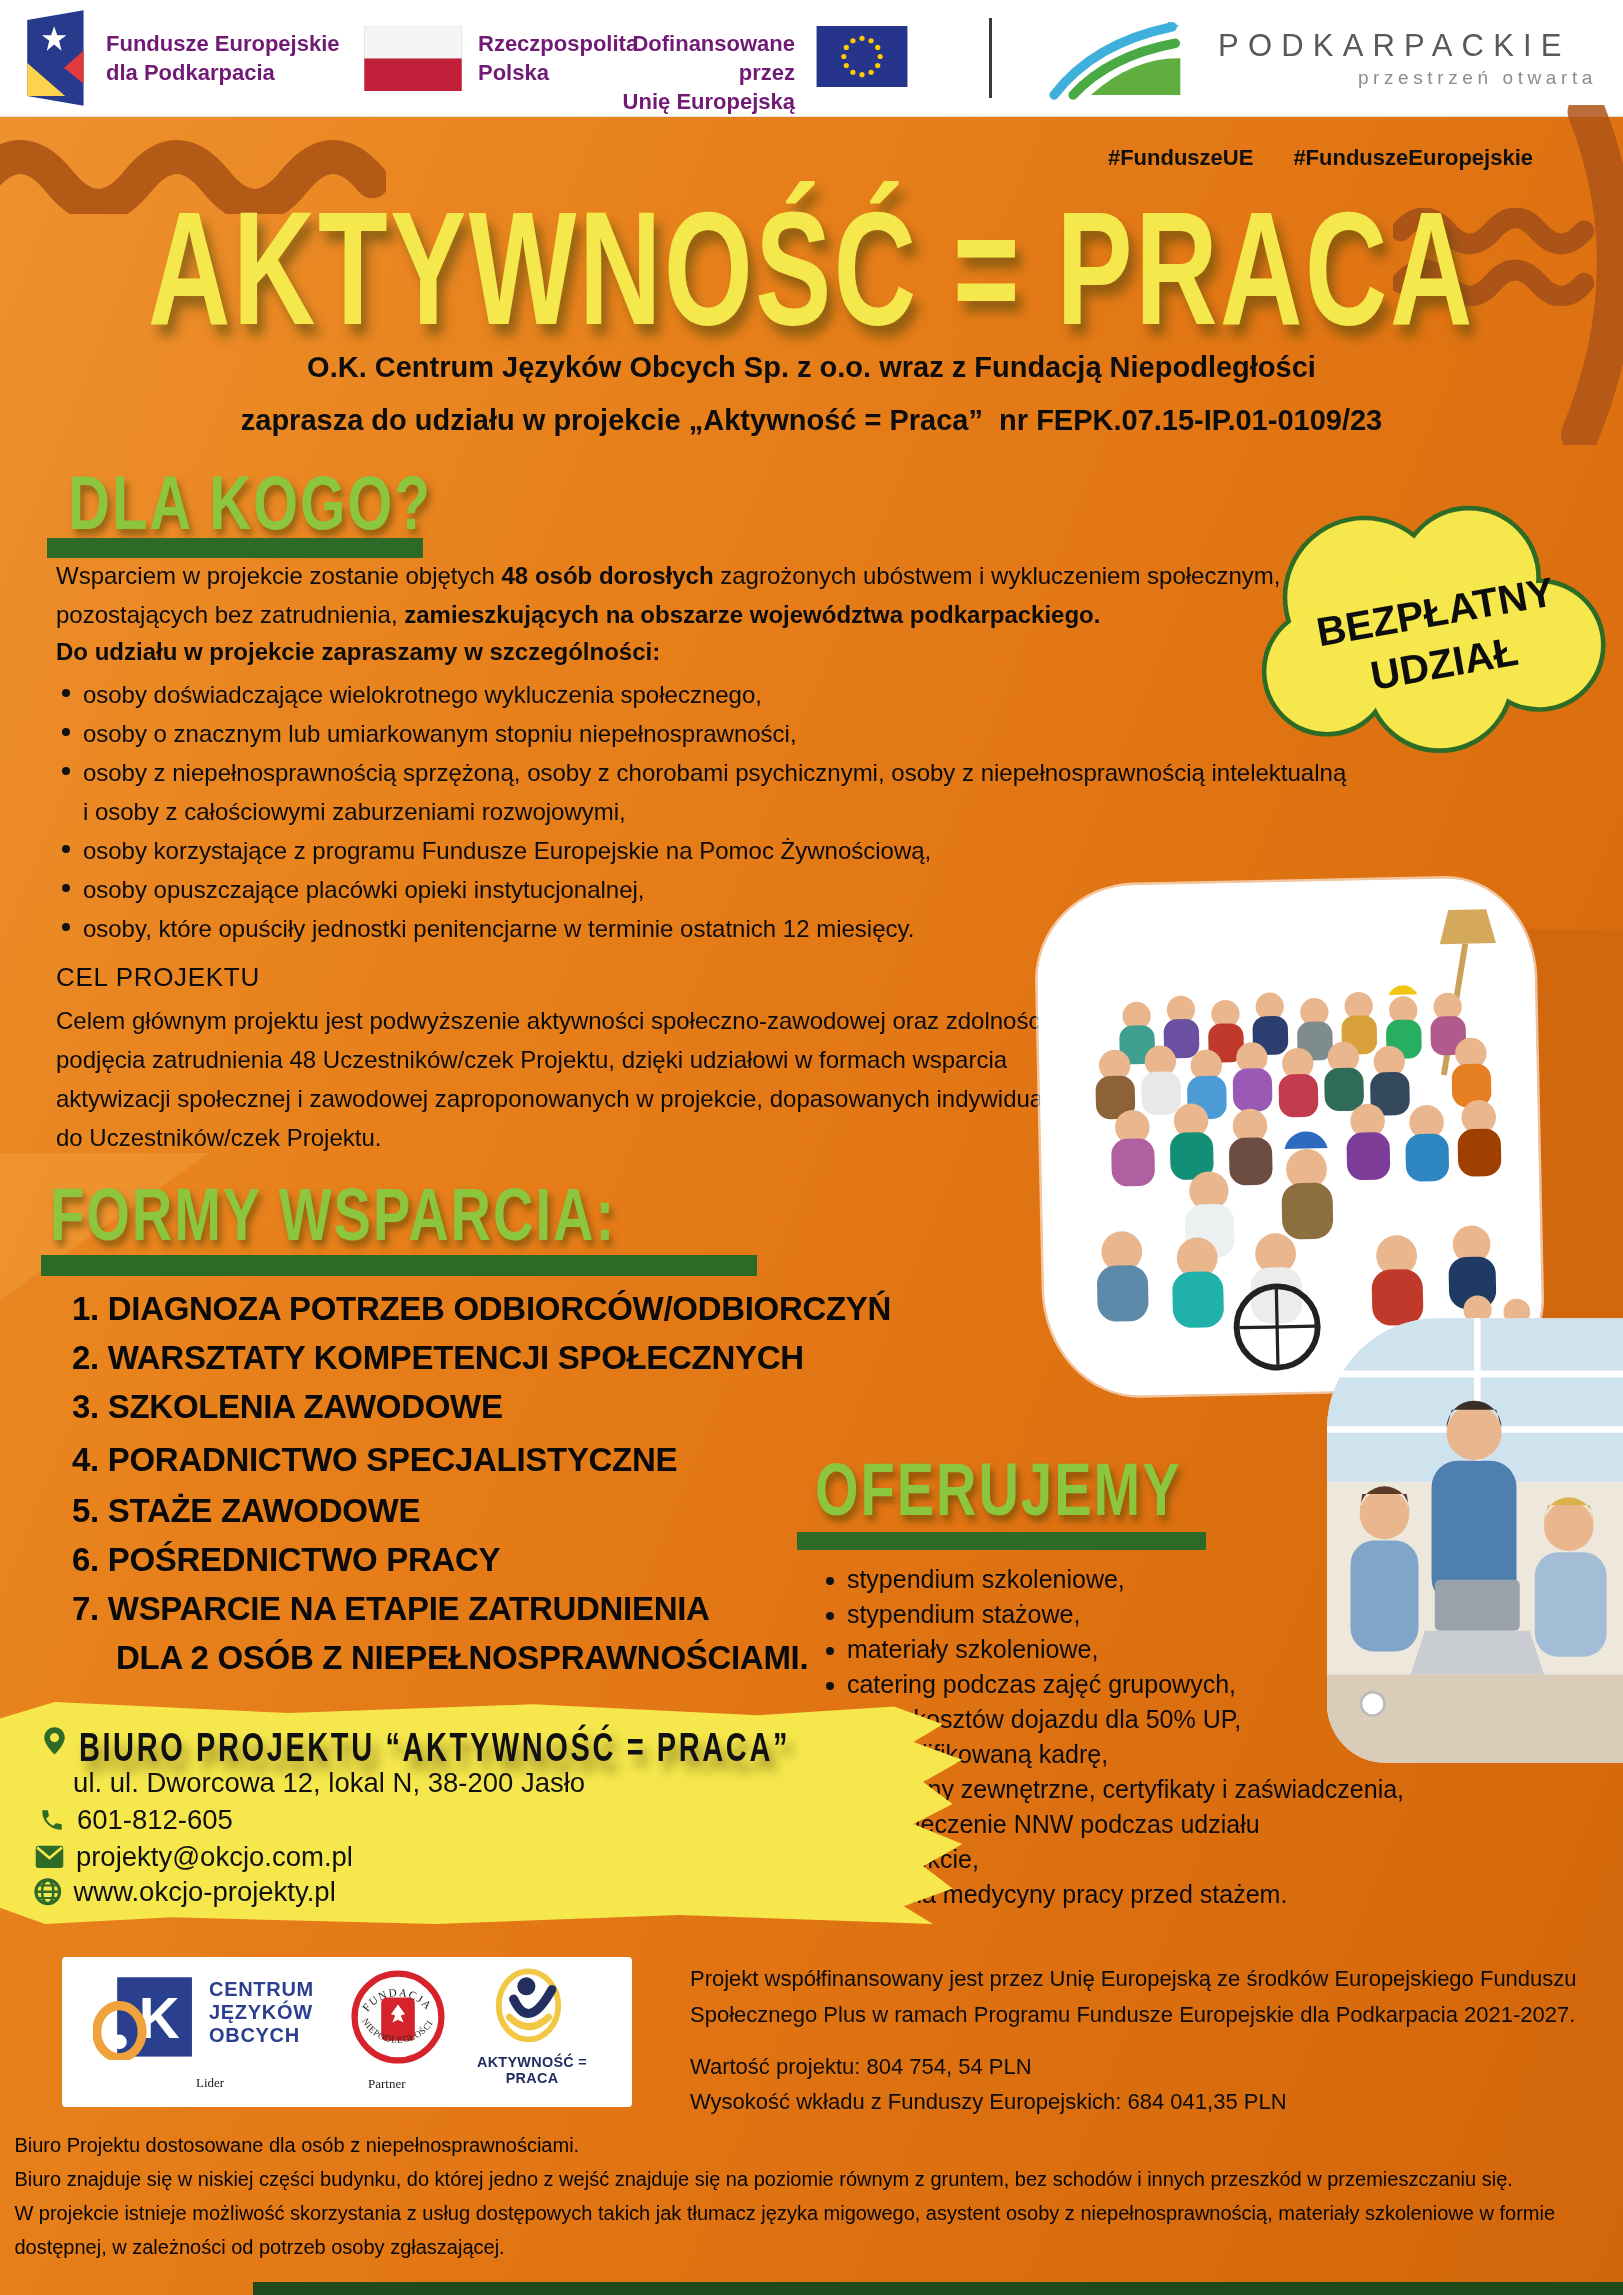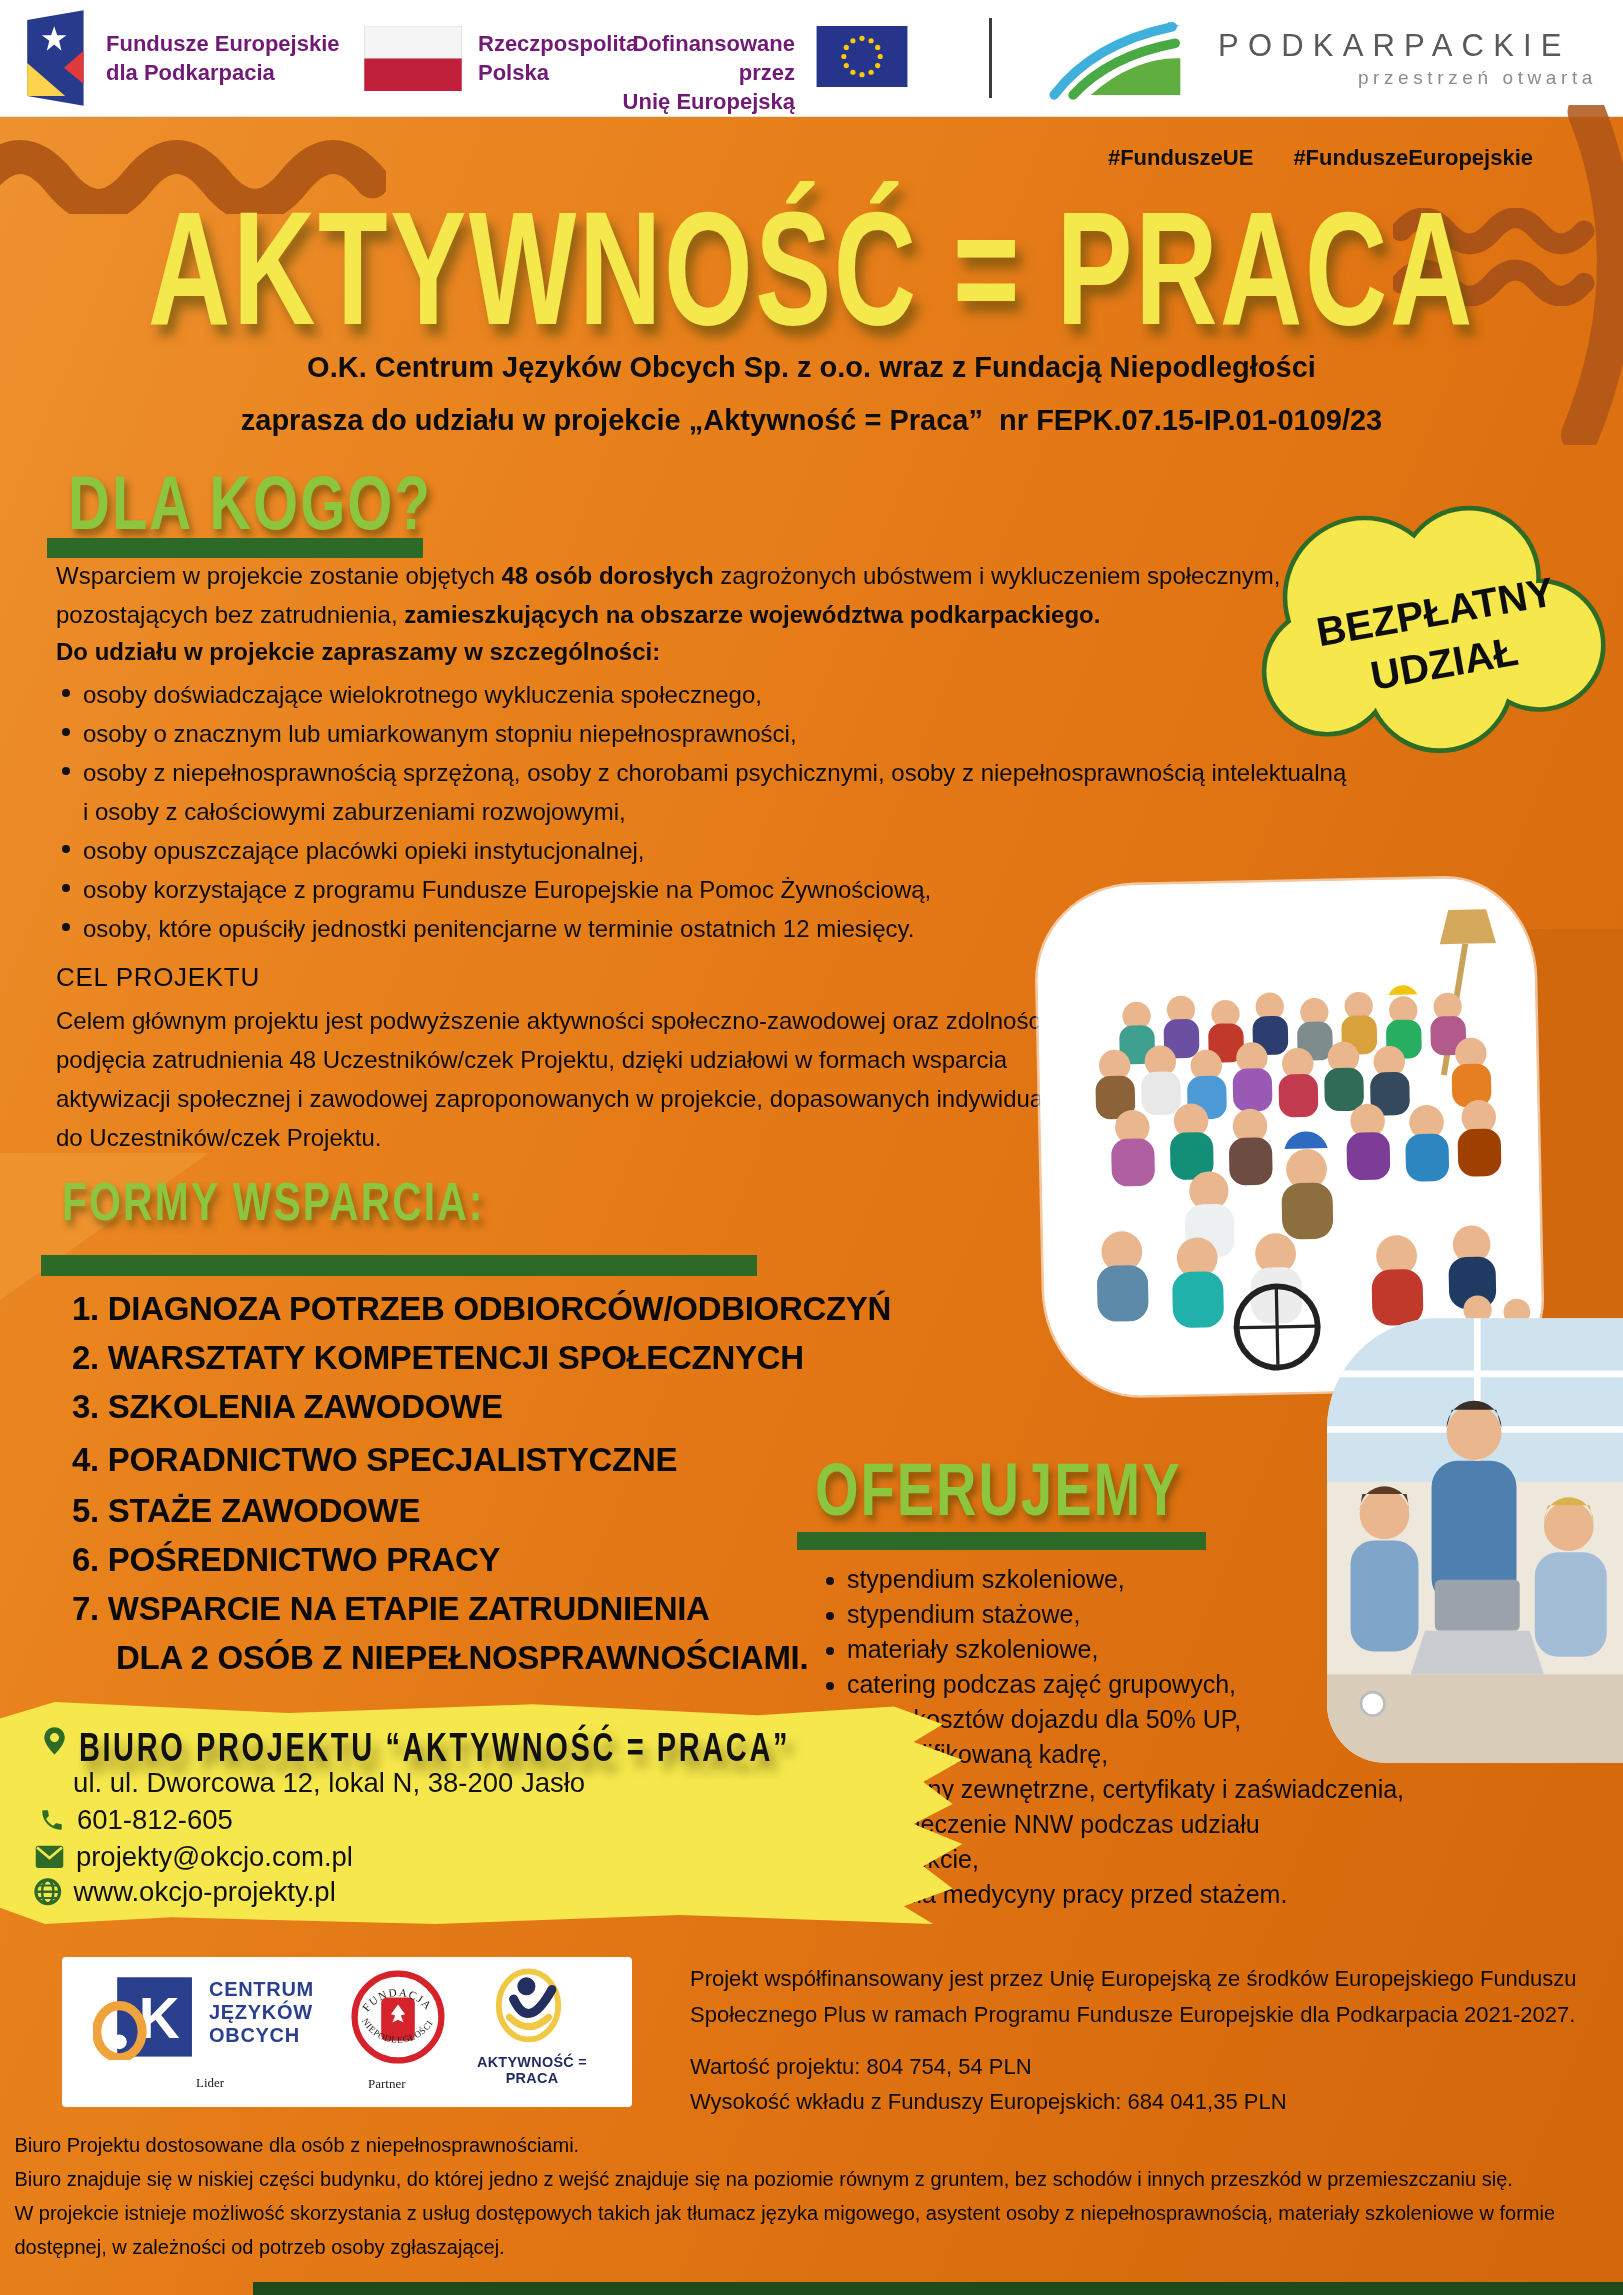--- a/index.html
+++ b/index.html
@@ -153,25 +153,25 @@
     <div class="brow body-txt">
         <span class="bdot"></span>
         <span>osoby z niepełnosprawnością sprzężoną, osoby z chorobami psychicznymi, osoby z niepełnosprawnością intelektualną</span>
       </div>
     <div class="brow body-txt">
         <span class="bdot hide"></span>
         <span>i osoby z całościowymi zaburzeniami rozwojowymi,</span>
       </div>
     <div class="brow body-txt">
         <span class="bdot"></span>
+        <span>osoby korzystające z programu Fundusze Europejskie na Pomoc Żywnościową,</span>
+      </div>
+    <div class="brow body-txt">
+        <span class="bdot"></span>
         <span>osoby opuszczające placówki opieki instytucjonalnej,</span>
-      </div>
-    <div class="brow body-txt">
-        <span class="bdot"></span>
-        <span>osoby korzystające z programu Fundusze Europejskie na Pomoc Żywnościową,</span>
       </div>
     <div class="brow body-txt">
         <span class="bdot"></span>
         <span>osoby, które opuściły jednostki penitencjarne w terminie ostatnich 12 miesięcy.</span>
       </div>
   </div>
 
   <svg class="abs" style="left:1230px;top:483px" width="393" height="281" viewBox="0 0 600 430">
     <g stroke="#2E6B27" stroke-width="14" fill="#F6E84C">
       <circle cx="205" cy="175" r="118"></circle>
@@ -246,21 +246,21 @@
       <circle cx="355" cy="680" r="62" fill="none" stroke="#222" stroke-width="9"></circle>
       <line x1="355" y1="622" x2="355" y2="738" stroke="#222" stroke-width="5"></line>
       <line x1="297" y1="680" x2="413" y2="680" stroke="#222" stroke-width="5"></line>
       <circle cx="600" cy="716" r="26" fill="#fff" stroke="#999" stroke-width="3"></circle>
       <circle cx="600" cy="708" r="6" fill="#111"></circle>
         <circle cx="588" cy="724" r="6" fill="#111"></circle>
         <circle cx="612" cy="724" r="6" fill="#111"></circle>
     </svg>
   </div>
 
-  <div class="abs ghead" style="left:46px;top:1171px;font-size:41px"><span>FORMY WSPARCIA:</span></div>
+  <div class="abs ghead" style="left:34px;top:1171px;font-size:56px"><span>FORMY WSPARCIA:</span></div>
   <div class="abs gbar" style="left:41px;top:1255px;width:716px;height:21px"></div>
   <div class="abs formy-item" style="left:72px;top:1290px">1. DIAGNOZA POTRZEB ODBIORCÓW/ODBIORCZYŃ</div>
   <div class="abs formy-item" style="left:72px;top:1339px">2. WARSZTATY KOMPETENCJI SPOŁECZNYCH</div>
   <div class="abs formy-item" style="left:72px;top:1388px">3. SZKOLENIA ZAWODOWE</div>
   <div class="abs formy-item" style="left:72px;top:1441px">4. PORADNICTWO SPECJALISTYCZNE</div>
   <div class="abs formy-item" style="left:72px;top:1492px">5. STAŻE ZAWODOWE</div>
   <div class="abs formy-item" style="left:72px;top:1541px">6. POŚREDNICTWO PRACY</div>
   <div class="abs formy-item" style="left:72px;top:1590px">7. WSPARCIE NA ETAPIE ZATRUDNIENIA</div>
   <div class="abs formy-item" style="left:116px;top:1639px">DLA 2 OSÓB Z NIEPEŁNOSPRAWNOŚCIAMI.</div>
 

